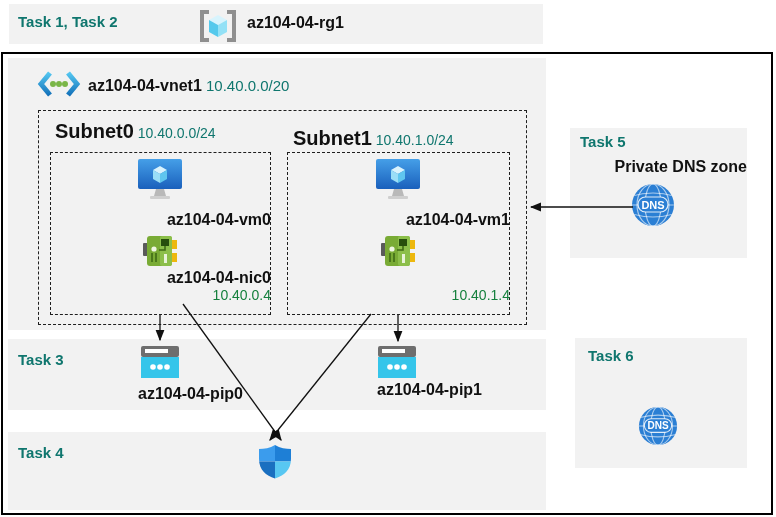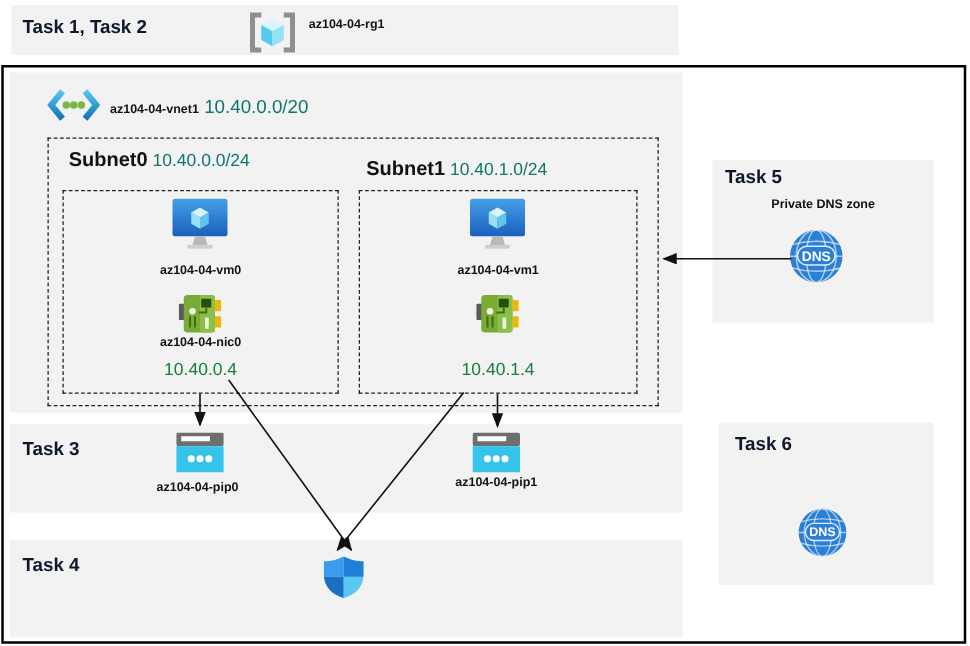--- a/index.html
+++ b/index.html
@@ -2,27 +2,27 @@
 <html><head>
 <meta charset="utf-8">
 <style>
   html,body{margin:0;padding:0;background:#fff;}
   #canvas{
     position:relative;width:776px;height:517px;background:#fff;overflow:hidden;
     font-family:"Liberation Sans",sans-serif;color:#111;
   }
   .abs{position:absolute;}
   .band{background:#f2f2f2;}
-  .task-label{font-weight:bold;font-size:15px;color:#0f172a;white-space:nowrap;}
-  .ent-label{font-weight:bold;font-size:10px;color:#111;white-space:nowrap;}
+  .task-label{font-weight:bold;font-size:15px;color:#0f766e;white-space:nowrap;}
+  .ent-label{font-weight:bold;font-size:16px;color:#111;white-space:nowrap;}
   .sub-label{font-size:14px;white-space:nowrap;}
-  .sub-label b{font-size:16px;}
+  .sub-label b{font-size:20px;}
   .cidr{font-weight:normal;color:#0f766e;}
   .ip{font-size:14px;color:#15803d;}
-  .center{text-align:center;}
+  .center{text-align:right;}
   .frame{border:2px solid #000;box-sizing:border-box;background:#fff;}
   .dashed{border:1px dashed #1f1f1f;box-sizing:border-box;}
   svg{display:block;}
   #arrows{pointer-events:none;z-index:6;}
 </style>
 </head>
 <body>
 
 <div id="canvas">
 

